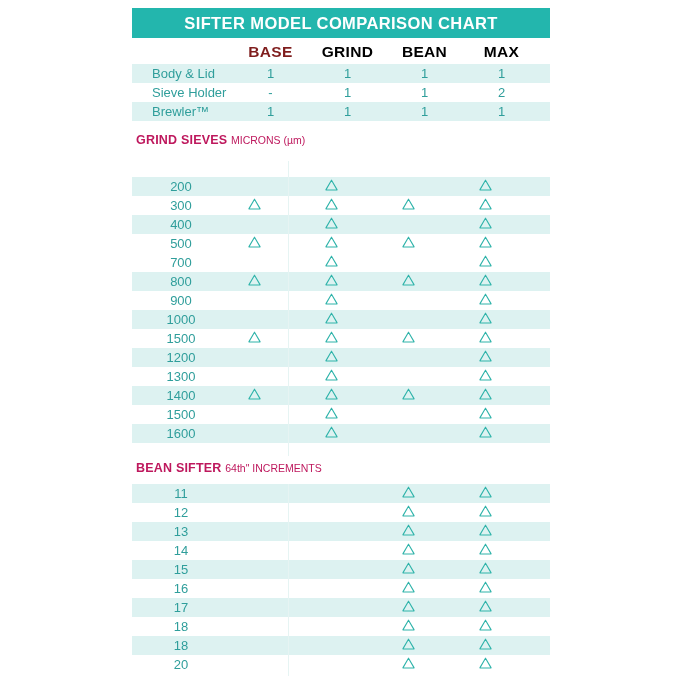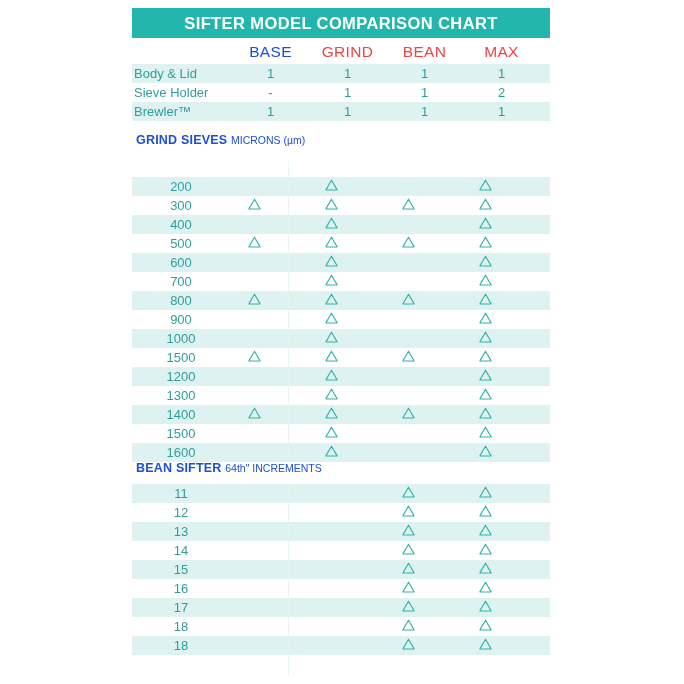--- a/index.html
+++ b/index.html
@@ -45,21 +45,21 @@
   }
   .row {
     position: relative;
     height: 19px;
     display: flex;
     align-items: center;
   }
   .row.shade { background: #ddf2f1; }
   .cell-label {
     width: 100px;
-    padding-left: 2px;
+    padding-left: 20px;
     box-sizing: border-box;
     font-size: 13px;
     color: #2f9e9b;
     white-space: nowrap;
   }
   .cell-label.num {
     text-align: center;
     padding-left: 0;
     width: 70px;
     margin-left: 14px;
@@ -77,33 +77,33 @@
     top: 40px;
     width: 418px;
     height: 24px;
     display: flex;
     align-items: center;
   }
   .model-head .spacer { width: 100px; }
   .model-head .name {
     width: 77px;
     text-align: center;
-    font-weight: normal;
+    font-weight: bold;
     font-size: 15.5px;
-    color: #ef4444;
+    color: #000000;
     letter-spacing: 0.3px;
   }
-  .model-head .name.base { font-weight: normal; color: #1d4ed8; }
+  .model-head .name.base { font-weight: bold; color: #7f1d1d; }
   
   .section-head {
     position: absolute;
     left: 136px;
     font-size: 12.5px;
     font-weight: bold;
-    color: #1d4ed8;
+    color: #be185d;
     letter-spacing: 0.2px;
   }
   .section-head .sub {
     font-weight: normal;
     font-size: 10.5px;
     letter-spacing: 0;
   }
   
   .tri {
     display: inline-block;
@@ -211,31 +211,20 @@
         <span class="col"><span class="tri"><svg width="13" height="12" viewBox="0 0 13 12">
               <path d="M6.5 1.2 L12 10.6 Q12.2 11 11.7 11 L1.3 11 Q0.8 11 1 10.6 Z" fill="none" stroke="#2fb3aa" stroke-width="1.1" stroke-linejoin="round"></path>
             </svg></span></span>
         <span class="col"><span class="tri"><svg width="13" height="12" viewBox="0 0 13 12">
               <path d="M6.5 1.2 L12 10.6 Q12.2 11 11.7 11 L1.3 11 Q0.8 11 1 10.6 Z" fill="none" stroke="#2fb3aa" stroke-width="1.1" stroke-linejoin="round"></path>
             </svg></span></span>
         <span class="col"><span class="tri"><svg width="13" height="12" viewBox="0 0 13 12">
               <path d="M6.5 1.2 L12 10.6 Q12.2 11 11.7 11 L1.3 11 Q0.8 11 1 10.6 Z" fill="none" stroke="#2fb3aa" stroke-width="1.1" stroke-linejoin="round"></path>
             </svg></span></span>
       </div>
-      <div class="row shade">
-        <span class="cell-label num">600</span>
-        <span class="col"></span>
-        <span class="col"><span class="tri"><svg width="13" height="12" viewBox="0 0 13 12">
-              <path d="M6.5 1.2 L12 10.6 Q12.2 11 11.7 11 L1.3 11 Q0.8 11 1 10.6 Z" fill="none" stroke="#2fb3aa" stroke-width="1.1" stroke-linejoin="round"></path>
-            </svg></span></span>
-        <span class="col"></span>
-        <span class="col"><span class="tri"><svg width="13" height="12" viewBox="0 0 13 12">
-              <path d="M6.5 1.2 L12 10.6 Q12.2 11 11.7 11 L1.3 11 Q0.8 11 1 10.6 Z" fill="none" stroke="#2fb3aa" stroke-width="1.1" stroke-linejoin="round"></path>
-            </svg></span></span>
-      </div>
       <div class="row">
         <span class="cell-label num">700</span>
         <span class="col"></span>
         <span class="col"><span class="tri"><svg width="13" height="12" viewBox="0 0 13 12">
               <path d="M6.5 1.2 L12 10.6 Q12.2 11 11.7 11 L1.3 11 Q0.8 11 1 10.6 Z" fill="none" stroke="#2fb3aa" stroke-width="1.1" stroke-linejoin="round"></path>
             </svg></span></span>
         <span class="col"></span>
         <span class="col"><span class="tri"><svg width="13" height="12" viewBox="0 0 13 12">
               <path d="M6.5 1.2 L12 10.6 Q12.2 11 11.7 11 L1.3 11 Q0.8 11 1 10.6 Z" fill="none" stroke="#2fb3aa" stroke-width="1.1" stroke-linejoin="round"></path>
             </svg></span></span>
@@ -451,17 +440,28 @@
         <span class="cell-label num">18</span>
         <span class="col"></span>
         <span class="col"></span>
         <span class="col"><span class="tri"><svg width="13" height="12" viewBox="0 0 13 12">
               <path d="M6.5 1.2 L12 10.6 Q12.2 11 11.7 11 L1.3 11 Q0.8 11 1 10.6 Z" fill="none" stroke="#2fb3aa" stroke-width="1.1" stroke-linejoin="round"></path>
             </svg></span></span>
         <span class="col"><span class="tri"><svg width="13" height="12" viewBox="0 0 13 12">
               <path d="M6.5 1.2 L12 10.6 Q12.2 11 11.7 11 L1.3 11 Q0.8 11 1 10.6 Z" fill="none" stroke="#2fb3aa" stroke-width="1.1" stroke-linejoin="round"></path>
             </svg></span></span>
       </div>
+      <div class="row">
+        <span class="cell-label num">20</span>
+        <span class="col"></span>
+        <span class="col"></span>
+        <span class="col"><span class="tri"><svg width="13" height="12" viewBox="0 0 13 12">
+              <path d="M6.5 1.2 L12 10.6 Q12.2 11 11.7 11 L1.3 11 Q0.8 11 1 10.6 Z" fill="none" stroke="#2fb3aa" stroke-width="1.1" stroke-linejoin="round"></path>
+            </svg></span></span>
+        <span class="col"><span class="tri"><svg width="13" height="12" viewBox="0 0 13 12">
+              <path d="M6.5 1.2 L12 10.6 Q12.2 11 11.7 11 L1.3 11 Q0.8 11 1 10.6 Z" fill="none" stroke="#2fb3aa" stroke-width="1.1" stroke-linejoin="round"></path>
+            </svg></span></span>
+      </div>
     </div>
 
   <div class="vline" style="left:288px; top:161px; height:295px;"></div>
   <div class="vline" style="left:288px; top:484px; height:192px;"></div>
 </div>
 
 </body></html>

